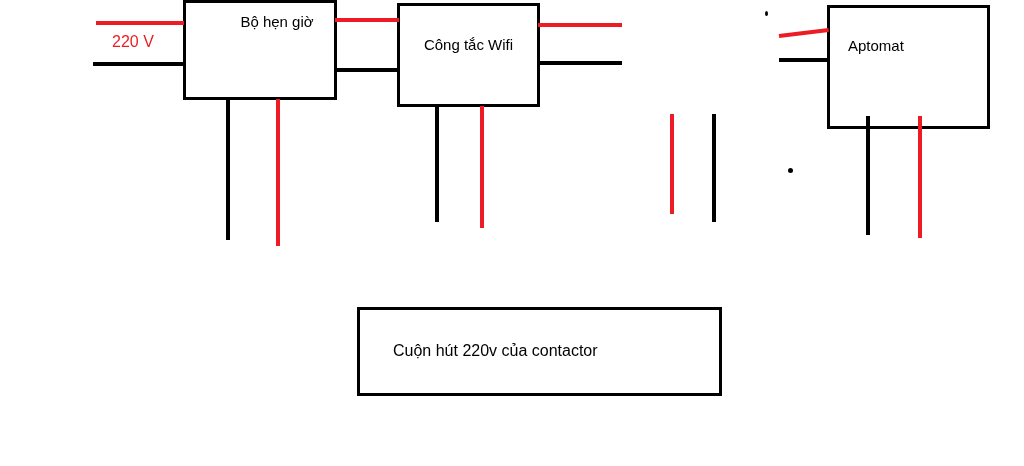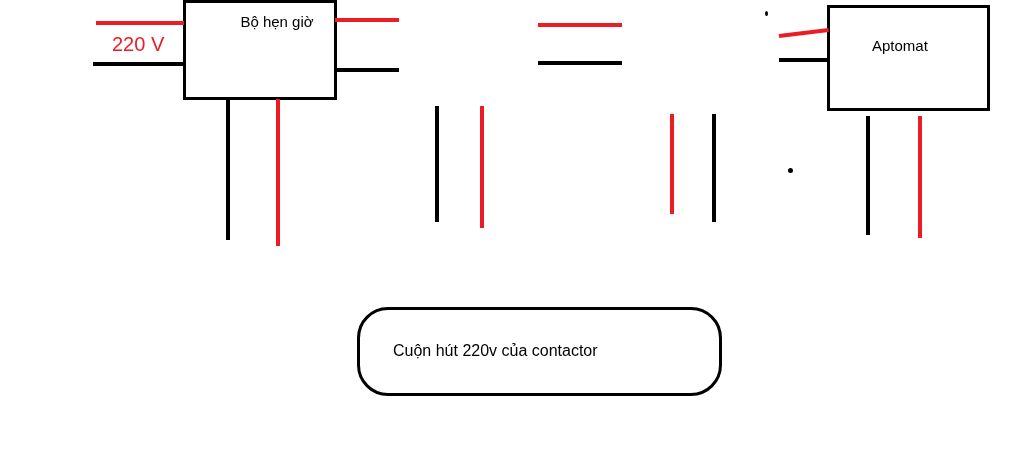--- a/index.html
+++ b/index.html
@@ -42,65 +42,67 @@
   }
   #box-wifi .box-label { margin-top: 28px; }
 
   #box-relay {
     left: 620px; top: 0px; width: 161px; height: 115px;
     justify-content: flex-start; align-items: flex-start;
   }
   #box-relay .box-label { margin: 19px 8px 0 10px; }
 
   #box-aptomat {
-    left: 827px; top: 5px; width: 163px; height: 106px;
-    justify-content: flex-start; align-items: flex-start; padding-left: 24px;
+    left: 827px; top: 5px; width: 163px; height: 124px;
+    justify-content: flex-start; align-items: flex-start;
   }
   #box-aptomat .box-label { margin: 27px 0 0 18px; }
 
   #box-contactor {
     left: 357px; top: 307px; width: 365px; height: 89px;
     justify-content: flex-start; align-items: center;
     font-size: 16px;
-    border-radius: 31px;
   }
   #box-contactor .box-label { margin-left: 33px; }
 
   .wire {
     position: absolute;
   }
   .wire.red { background: #ed1c24; }
   .wire.black { background: #000000; }
   .wire.h { height: 4px; }
   .wire.v { width: 4px; }
 
   .voltage-label {
     position: absolute;
     left: 112px;
     top: 33px;
     color: #ed1c24;
-    font-size: 20px;
+    font-size: 16px;
   }
   .ink-dot {
     position: absolute;
     background: #000000;
     border-radius: 50%;
   }
 </style>
 </head>
 <body>
 
 <div class="canvas">
 
   <span class="voltage-label">220 V</span>
 
   <div class="box" id="box-timer">
     <span class="box-label">Bộ hẹn giờ</span>
   </div>
 
+  <div class="box" id="box-wifi">
+    <span class="box-label">Công tắc Wifi</span>
+  </div>
 
 
   <div class="box" id="box-aptomat">
     <span class="box-label">Aptomat</span>
   </div>
 
   <div class="box" id="box-contactor">
     <span class="box-label">Cuộn hút 220v của contactor</span>
   </div>
 

